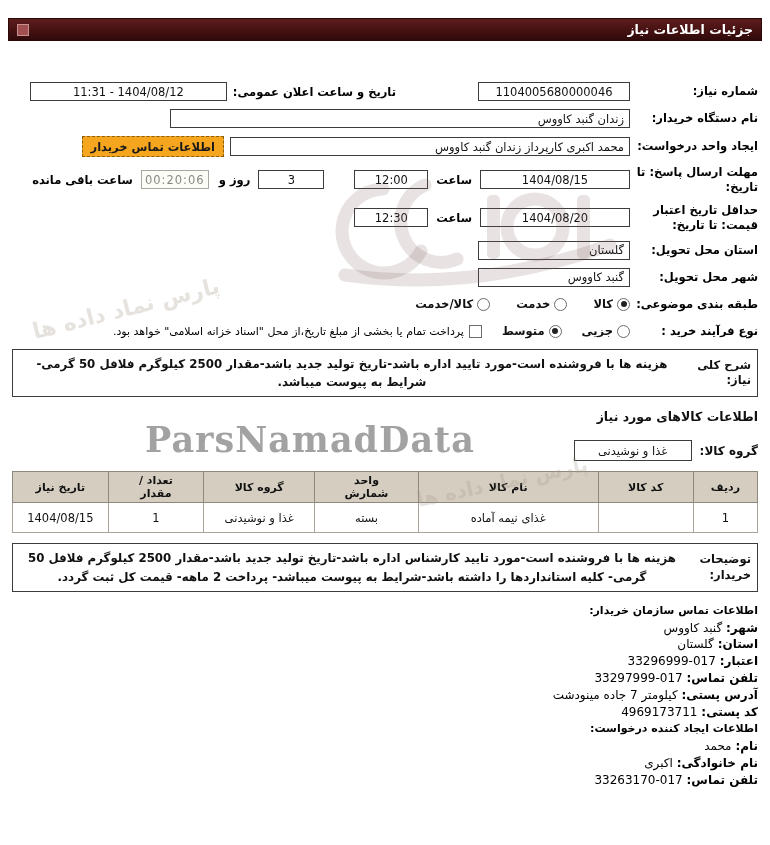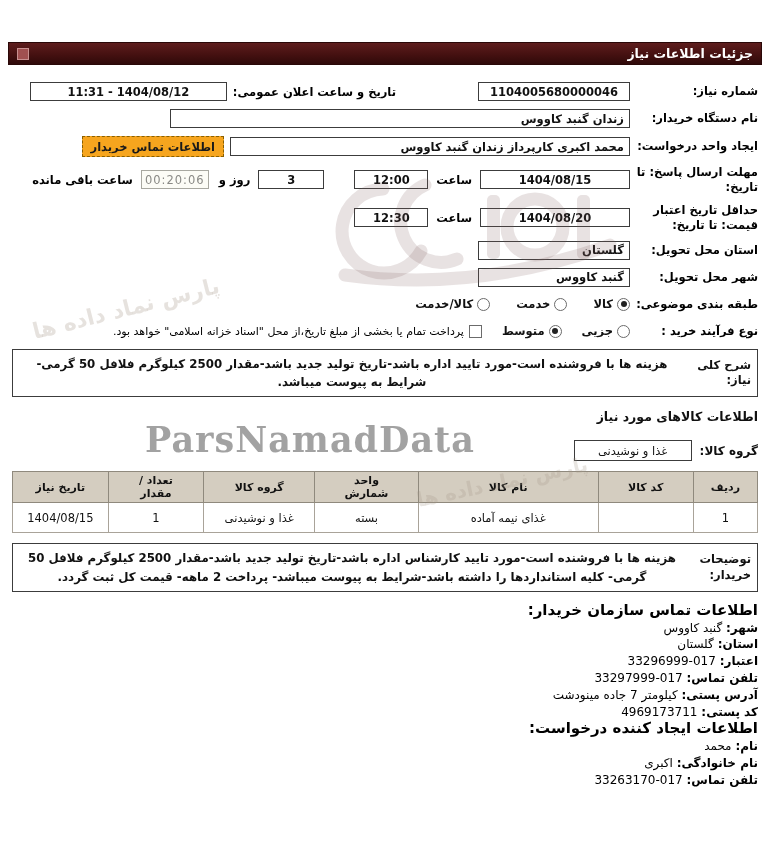--- a/index.html
+++ b/index.html
@@ -3,36 +3,36 @@
 <meta charset="utf-8">
 <style>
   * { box-sizing: border-box; margin: 0; padding: 0; }
   html, body { width: 770px; height: 845px; overflow: hidden; background: #fff; }
   .page {
     position: relative; width: 770px; height: 845px; background: #fff;
     direction: rtl; font-family: "DejaVu Sans", sans-serif; color: #111; overflow: hidden;
   }
   
   .titlebar {
-    position: absolute; top: 42px; left: 8px; right: 8px; height: 23px;
+    position: absolute; top: 18px; left: 8px; right: 8px; height: 23px;
     background: linear-gradient(180deg, #5e1d1d, #431010 60%, #2f0a0a);
     border: 1px solid #2a0808; color: #fff;
     display: flex; align-items: center; justify-content: space-between; padding: 0 8px;
   }
   .titlebar-text { font-size: 12.5px; font-weight: bold; }
   .titlebar-box { width: 12px; height: 12px; background: #a05050; border: 1px solid #c89090; }
 
   
   .form { position: absolute; top: 82px; right: 12px; left: 12px; }
   .row { display: flex; align-items: center; margin-bottom: 8px; min-height: 19px; }
   .lbl { font-weight: bold; font-size: 11.5px; color: #000; flex-shrink: 0; }
   .lbl.w { width: 128px; line-height: 1.3; }
   .field {
     border: 1px solid #3c3c3c; background: #fff; height: 19px;
-    display: flex; align-items: center; font-size: 11.5px; flex-shrink: 0; font-weight: bold;
+    display: flex; align-items: center; font-size: 11.5px; flex-shrink: 0;
   }
   .field.c { justify-content: center; }
   .field.r { justify-content: flex-start; padding: 0 5px; }
   .w152{width:152px}.w197{width:197px}.w460{width:460px}.w400{width:400px}
   .w150{width:150px}.w74{width:74px}.w66{width:66px}
   .g6{margin-right:6px}.g8{margin-right:8px}.g10{margin-right:10px}
   .g20{margin-right:20px}.g26{margin-right:26px}.g30{margin-right:30px}.g82{margin-right:82px}
   .contact-btn {
     background: #f6a51e; border: 1px dashed #8a5f00; color: #1a1a1a;
     font-weight: bold; font-size: 11.5px; padding: 2px 8px; margin-right: 6px;
@@ -68,21 +68,21 @@
   .goods-table th { background: #d4cdc0; border: 1px solid #8f897d; font-weight: bold;
                     height: 21px; padding: 2px 17px; font-size: 11px; }
   .goods-table td { border: 1px solid #a9a399; height: 30px; text-align: center;
                     padding: 2px 4px; background: #fff; font-size: 11.5px; }
 
   .notesbox { margin-top: 10px; }
   .contact { margin-top: 10px; font-size: 12px; line-height: 16.8px; color: #000; }
   .cline { white-space: nowrap; }
   .clabel { font-weight: bold; }
   .cvalue { font-weight: normal; }
-  .chead .clabel { font-size: 15px; }
+  .chead .clabel { font-size: 11px; }
 
   
   .wm { position: absolute; pointer-events: none; z-index: 40; }
   .wm-brand { top: 419px; left: 145px; font-family: "DejaVu Serif", serif; font-weight: bold;
               font-size: 35px; color: rgba(100,100,100,0.60); direction: ltr; letter-spacing: 1px; }
   .wm-phone { top: 556px; left: 228px; direction: ltr; font-size: 27px; font-weight: bold;
               letter-spacing: 3px; color: rgba(255,255,255,0.03);
               -webkit-text-stroke: 1.2px rgba(125,125,125,0.8); }
   .wm-diag1 { top: 296px; left: 30px; transform: rotate(-14deg); font-size: 22px;
               color: rgba(165,150,135,0.28); font-weight: bold; }

